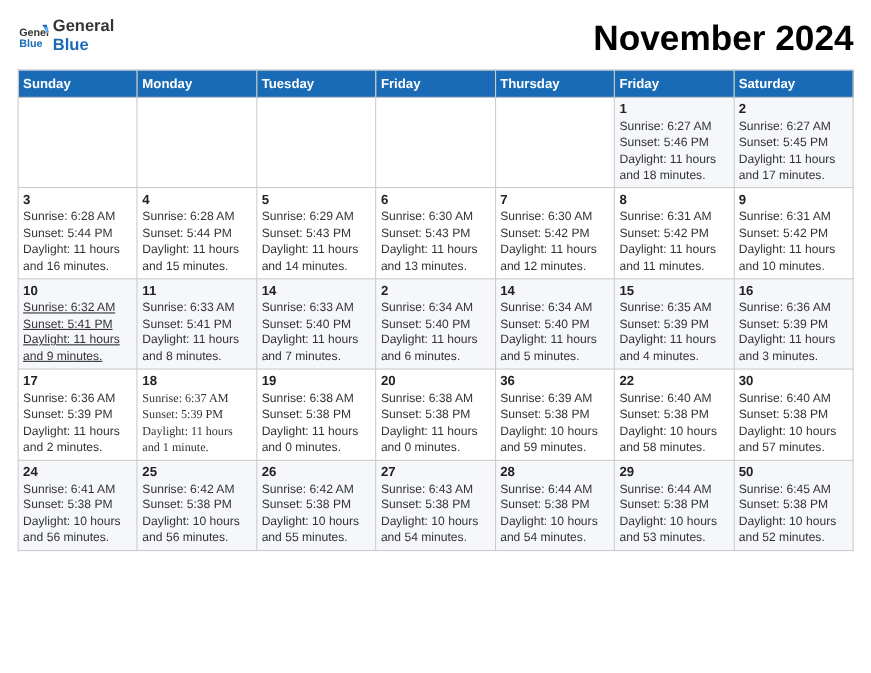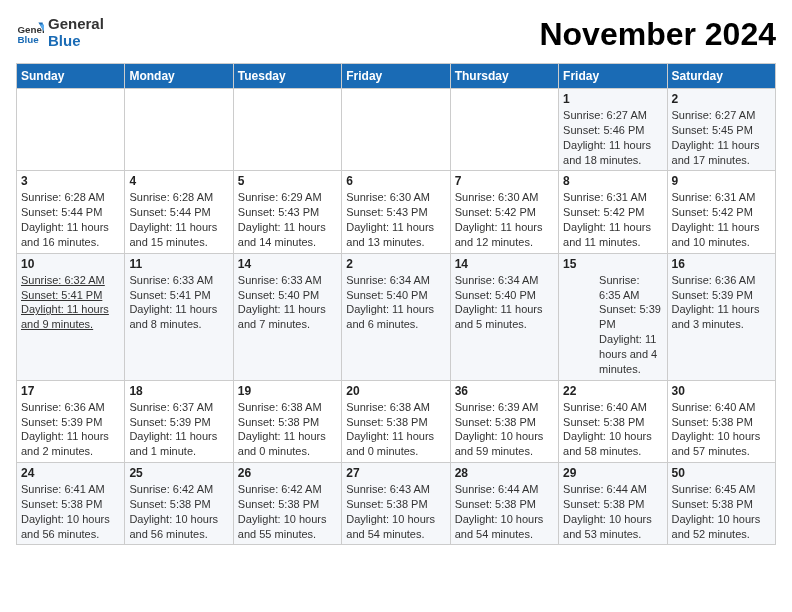--- a/index.html
+++ b/index.html
@@ -203,41 +203,41 @@
 Daylight: 11 hours and 6 minutes.</div>
         </td>
         <td>
           <div class="day-num">14</div>
           <div class="day-info" style="white-space: pre-line;">Sunrise: 6:34 AM
 Sunset: 5:40 PM
 Daylight: 11 hours and 5 minutes.</div>
         </td>
         <td>
           <div class="day-num">15</div>
-          <div class="day-info" style="white-space: pre-line; margin-left: 36px;">Sunrise: 6:35 AM
+          <div class="day-info" style="white-space: pre-line;">Sunrise: 6:35 AM
 Sunset: 5:39 PM
 Daylight: 11 hours and 4 minutes.</div>
         </td>
         <td>
           <div class="day-num">16</div>
           <div class="day-info" style="white-space: pre-line;">Sunrise: 6:36 AM
 Sunset: 5:39 PM
 Daylight: 11 hours and 3 minutes.</div>
         </td>
       </tr>
       <tr>
         <td>
           <div class="day-num">17</div>
           <div class="day-info" style="white-space: pre-line;">Sunrise: 6:36 AM
 Sunset: 5:39 PM
 Daylight: 11 hours and 2 minutes.</div>
         </td>
         <td>
           <div class="day-num">18</div>
-          <div class="day-info" style="white-space: pre-line;">Sunrise: 6:37 AM
+          <div class="day-info" style="white-space: pre-line; font-family: Liberation Serif, serif;">Sunrise: 6:37 AM
 Sunset: 5:39 PM
 Daylight: 11 hours and 1 minute.</div>
         </td>
         <td>
           <div class="day-num">19</div>
           <div class="day-info" style="white-space: pre-line;">Sunrise: 6:38 AM
 Sunset: 5:38 PM
 Daylight: 11 hours and 0 minutes.</div>
         </td>
         <td>

